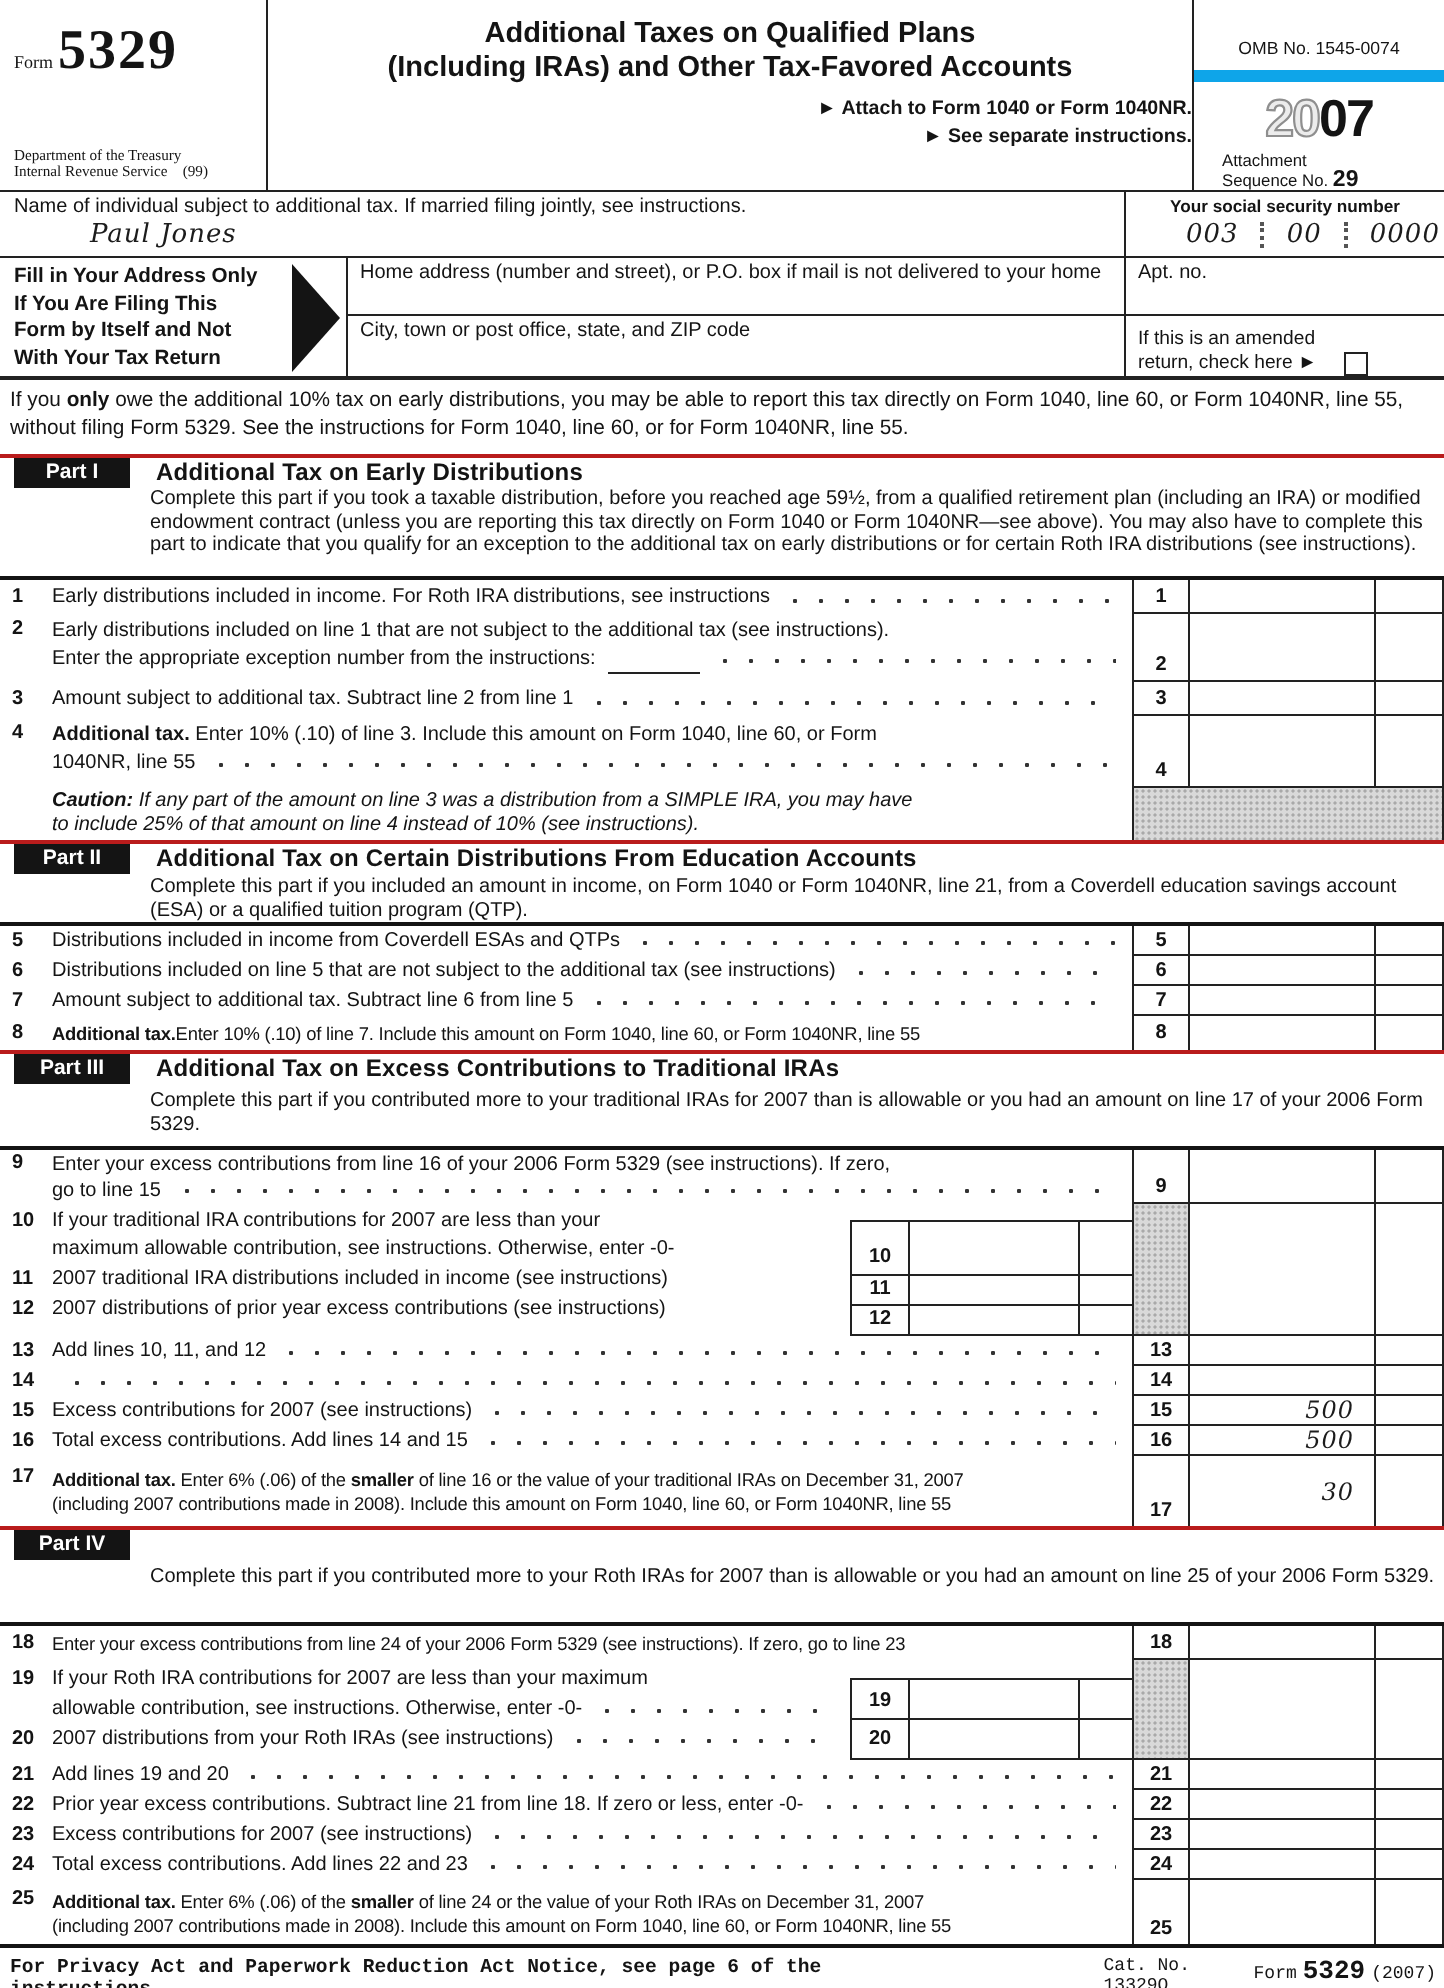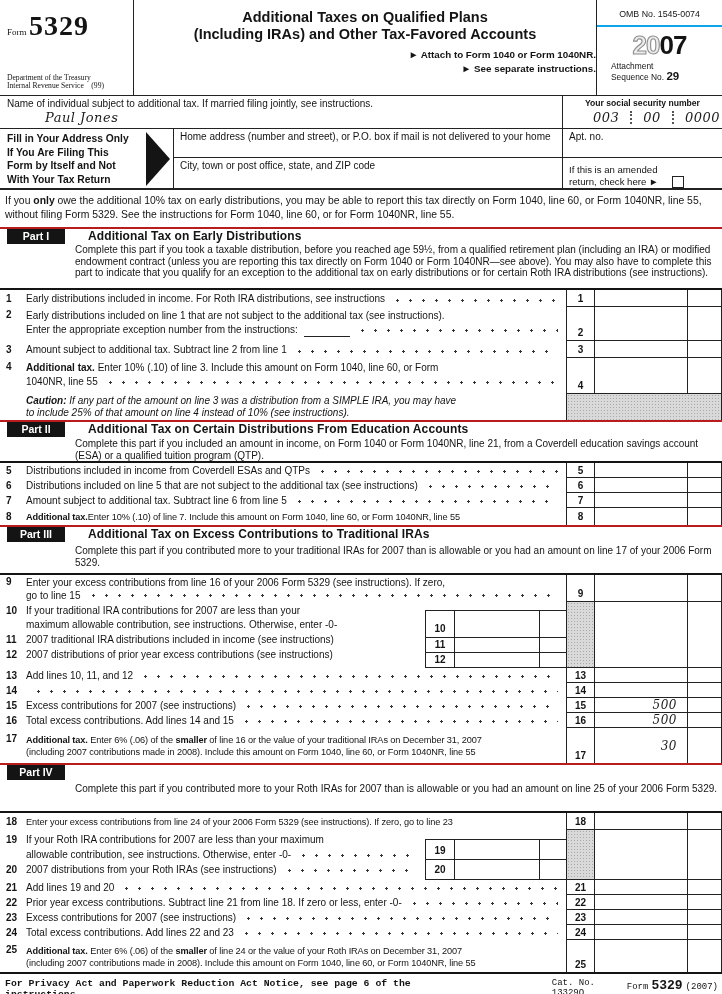--- a/index.html
+++ b/index.html
@@ -17,21 +17,21 @@
   
   #hdr { height: 96px; display: flex; border-bottom: 1px solid #222; }
   #hdr-left { width: 133px; position: relative; padding: 10px 0 0 7px; font-family: Liberation Serif, serif; }
   #form-word { font-size: 9px; }
   #form-number-big { font-size: 28px; font-weight: bold; letter-spacing: 1px; }
   #dept { position: absolute; bottom: 4px; left: 7px; font-size: 7.6px; line-height: 8.6px; }
   #hdr-mid { flex: 1; border-left: 1px solid #222; border-right: 1px solid #222; text-align: center; padding-top: 9px; }
   .title-line { font-weight: bold; font-size: 14.5px; line-height: 17px; }
   .subnote { font-weight: bold; font-size: 9.8px; margin-top: 6px; text-align: right; }
   #hdr-right { width: 125px; text-align: center; }
-  #omb { font-size: 8.8px; padding: 9px 2px 6px; border-bottom: 2px solid #0ea5e9; }
+  #omb { font-size: 8.8px; padding: 19px 2px 6px; border-bottom: 6px solid #0ea5e9; }
   #year { font-size: 26px; padding-top: 5px; line-height: 27px; }
   #year .y20 { color: #ececec; -webkit-text-stroke: 1.1px #8f8f8f; font-weight: bold; letter-spacing: -1px;}
   #year .y07 { font-weight: bold; letter-spacing: -1px; }
   #attach-seq { font-size: 8.4px; text-align: left; padding-left: 14px; line-height: 9.6px; margin-top: 3px; }
   #attach-seq .seqno { font-size: 11.5px; font-weight: bold; }
 
   
   #name-row { height: 33px; display: flex; border-bottom: 1px solid #222; }
   #name-cell { flex: 1; padding: 2px 0 0 7px; }
   #name-value { padding-left: 38px; font-size: 13px; margin-top: 1px; }
@@ -55,21 +55,21 @@
   #amended { font-size: 9.6px; line-height: 12px; padding-top: 4px; }
   #amended-line2 { display: flex; align-items: center; }
   #amended-checkbox { width: 12px; height: 12px; border: 1.5px solid #222; margin-left: 14px; }
 
   
   #intro { height: 37px; font-size: 10.4px; line-height: 14px; padding-top: 4px; }
 
   
   .phdr { display: flex; align-items: center; border-top: 2px solid #b91c1c; height: 16px; padding-left: 7px; }
   .badge { background: #141414; color: #fff; font-weight: bold; font-size: 10.5px; width: 58px; text-align: center; padding: 1px 0 2px; }
-  .ptitle { font-weight: bold; font-size: 12px; margin-left: 23px; letter-spacing: .1px; }
+  .ptitle { font-weight: bold; font-size: 12px; margin-left: 13px; letter-spacing: .1px; }
   .pdesc { padding-left: 75px; padding-right: 4px; font-size: 10px; border-bottom: 2px solid #141414; }
 
   
   .row { display: flex; }
   .lno { width: 26px; padding-left: 6px; font-weight: bold; flex-shrink: 0; }
   .ltext { flex: 1; line-height: 14px; min-width: 0; }
   .vcen { display: flex; align-items: center; }
   .nbox { width: 28px; border-left: 1px solid #222; font-weight: bold; text-align: center;
           display: flex; align-items: center; justify-content: center; flex-shrink: 0; }
   .abox { width: 93px; border-left: 1px solid #222; display: flex; align-items: center;

